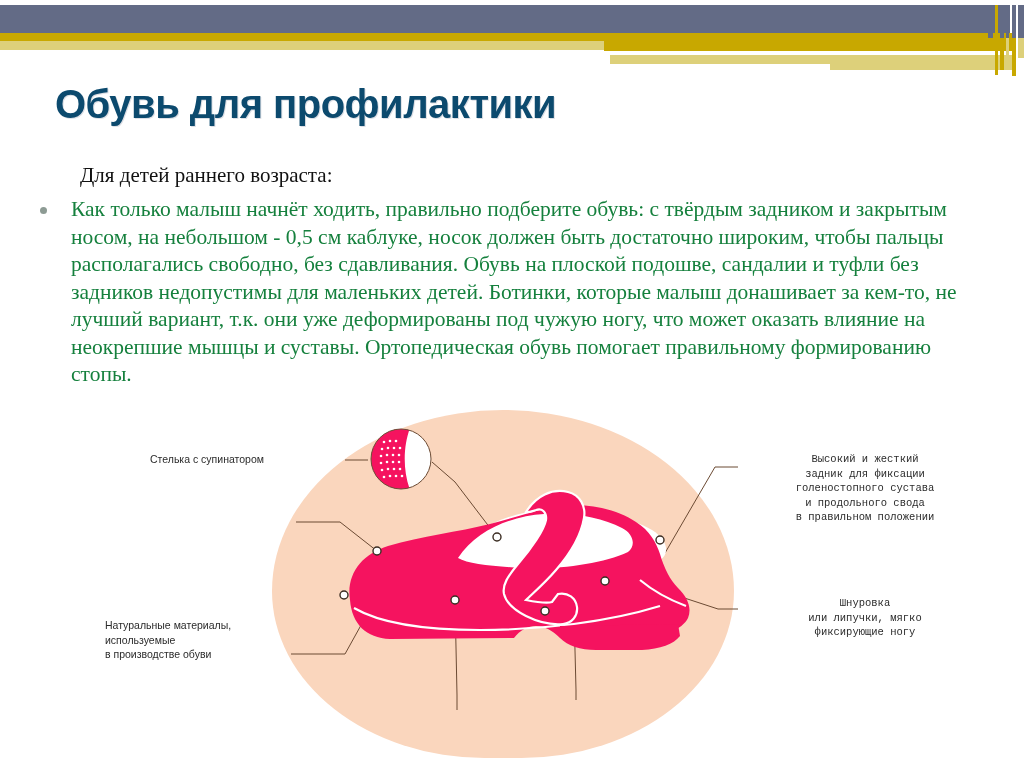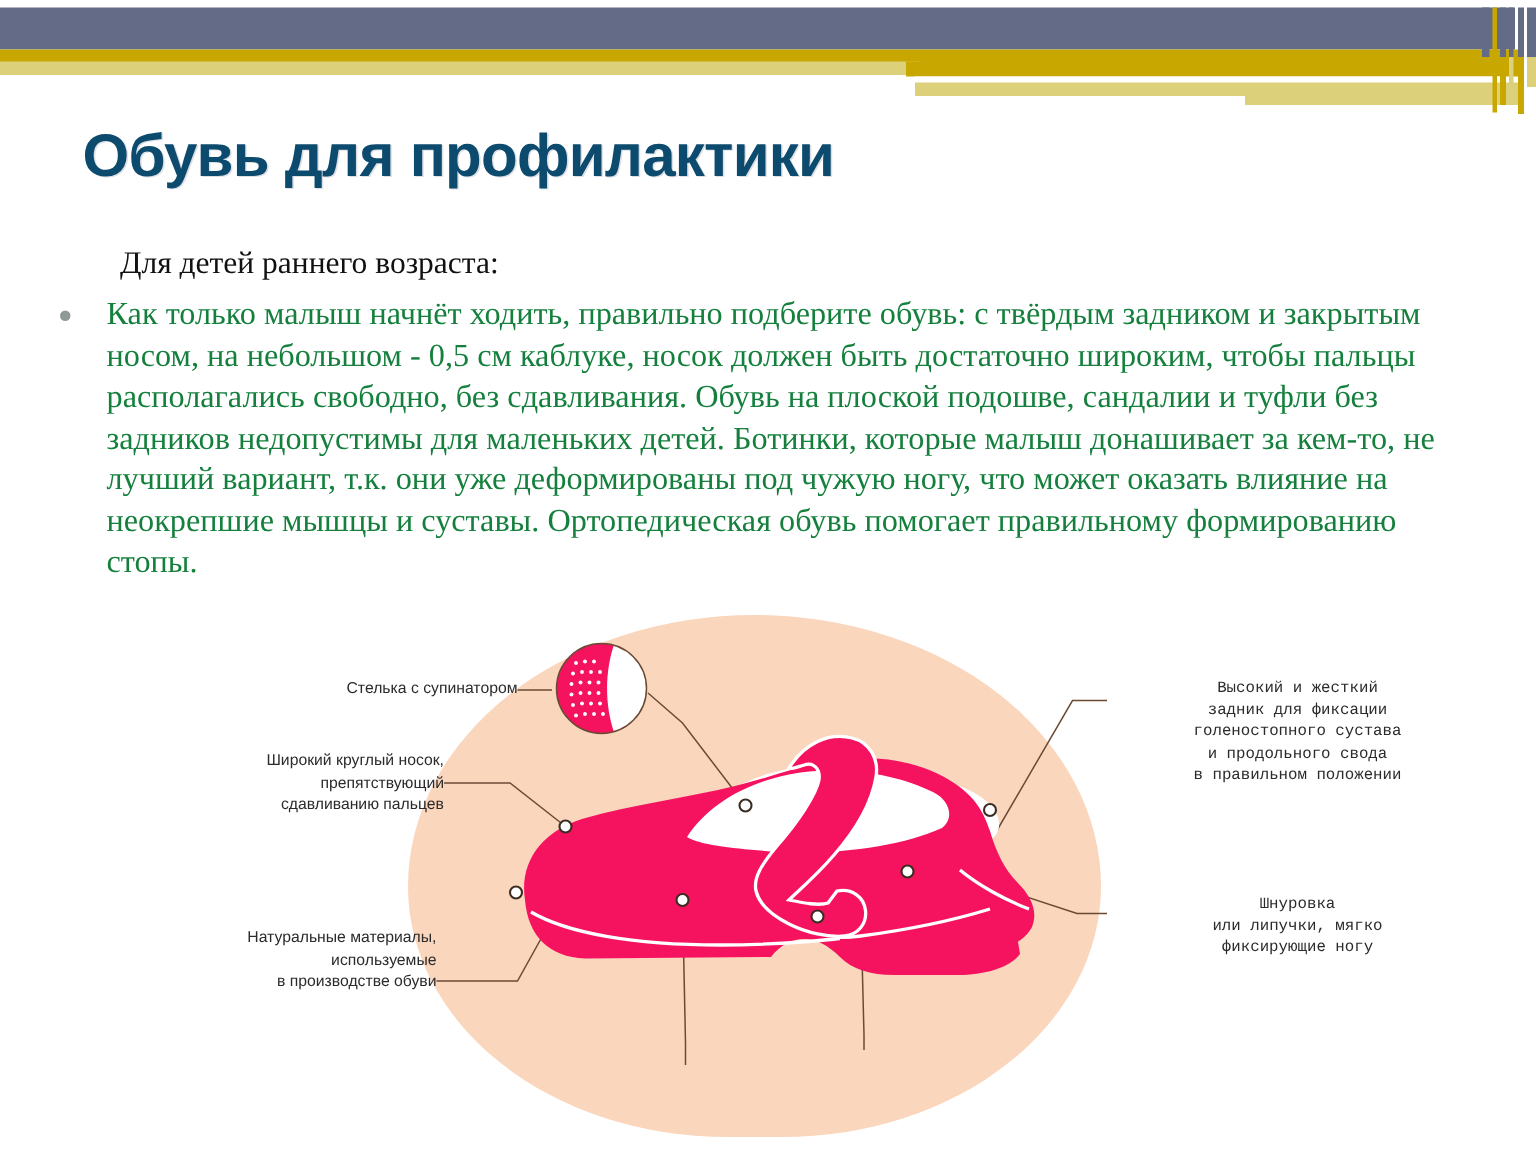--- a/index.html
+++ b/index.html
@@ -33,21 +33,21 @@
   .btxt{margin-left:33px;font-size:21.5px;line-height:27.5px;color:#15803d;
         text-align:left;}
 
   
   .diagram{position:absolute;left:0;top:400px;width:1024px;height:367px;}
   .blob{position:absolute;left:272px;top:10px;width:462px;height:348px;
         background:#fad6bd;border-radius:50% 50% 46% 46%/52% 52% 48% 48%;}
 
   .lbl{position:absolute;font-family:"Liberation Sans",sans-serif;font-size:10.5px;
        line-height:14.5px;color:#2b2b2b;white-space:pre-line;}
-  .lbl.r{text-align:right;}
+  .lbl.r{text-align:left;}
   .lbl.l{text-align:center;font-family:Liberation Mono, monospace;}
   .lbl.c{text-align:left;}
 
   svg.leaders{position:absolute;left:0;top:0;width:1024px;height:367px;}
 
   .inset{position:absolute;left:370px;top:28px;width:62px;height:62px;}
 </style>
 </head>
 <body>
 
@@ -183,23 +183,20 @@
       <circle cx="14" cy="145" r="4"></circle>
       <circle cx="125" cy="150" r="4"></circle>
       <circle cx="215" cy="161" r="4"></circle>
       <circle cx="275" cy="131" r="4"></circle>
       <circle cx="330" cy="90" r="4"></circle>
     </g>
   </svg>
 
   <div class="lbl r" style="left:150px;top:52px;width:195px;">Стелька с супинатором</div>
 
-  <div class="lbl r" style="left:110px;top:100px;width:186px;">Широкий круглый носок,
-препятствующий
-сдавливанию пальцев</div>
 
   <div class="lbl r" style="left:105px;top:218px;width:186px;">Натуральные материалы,
 используемые
 в производстве обуви</div>
 
 
 
   <div class="lbl l" style="left:740px;top:52px;width:250px;">Высокий и жесткий
 задник для фиксации
 голеностопного сустава

